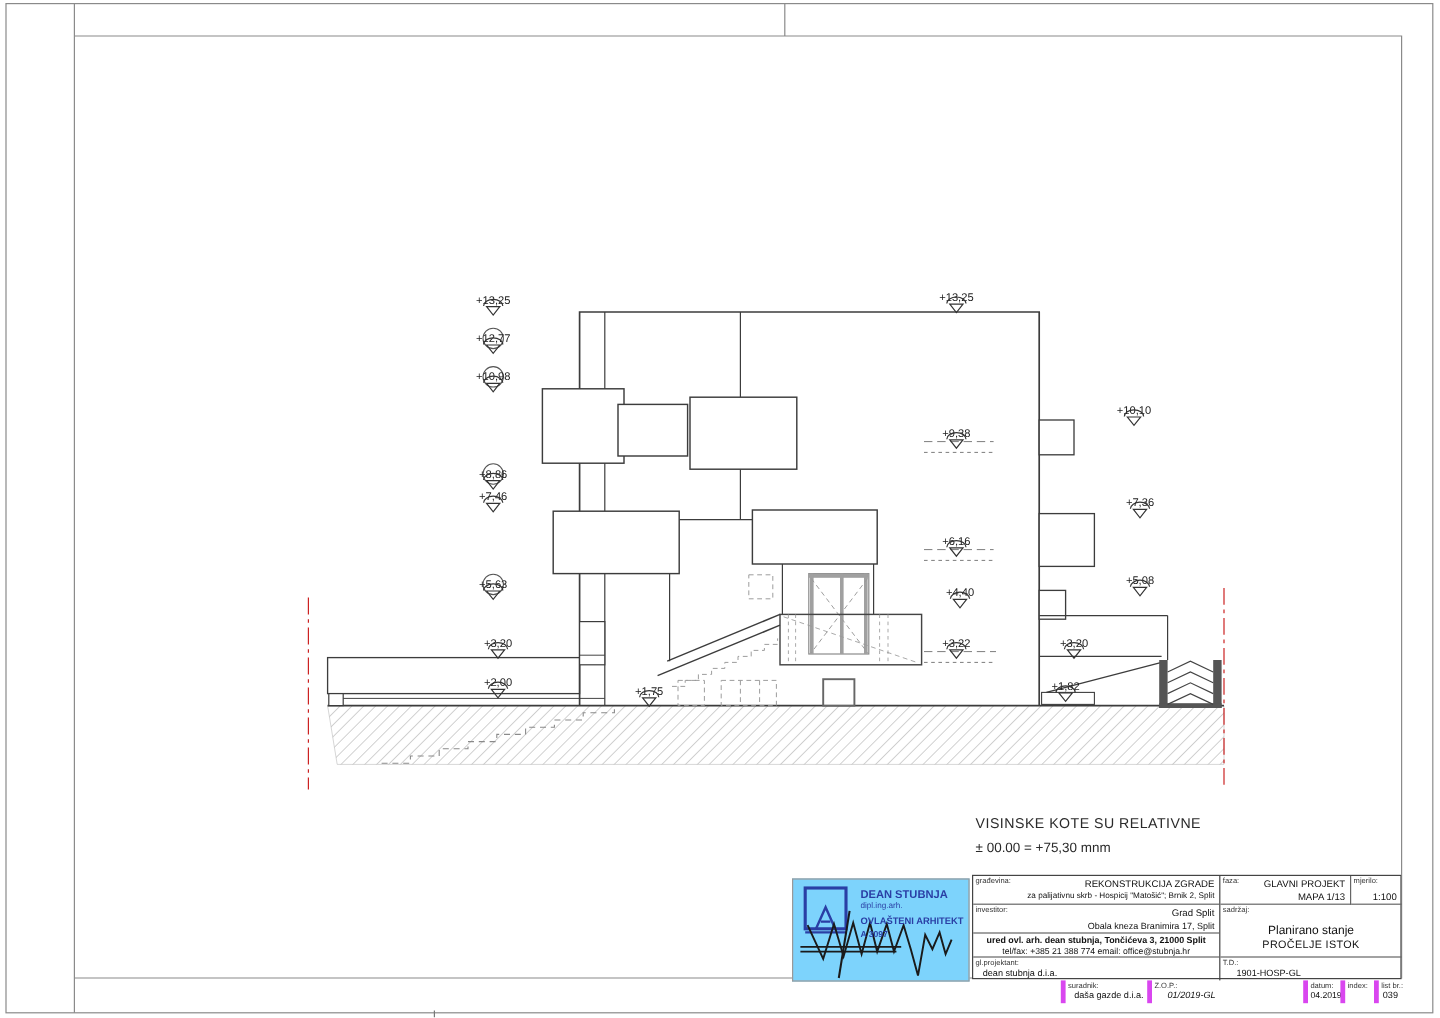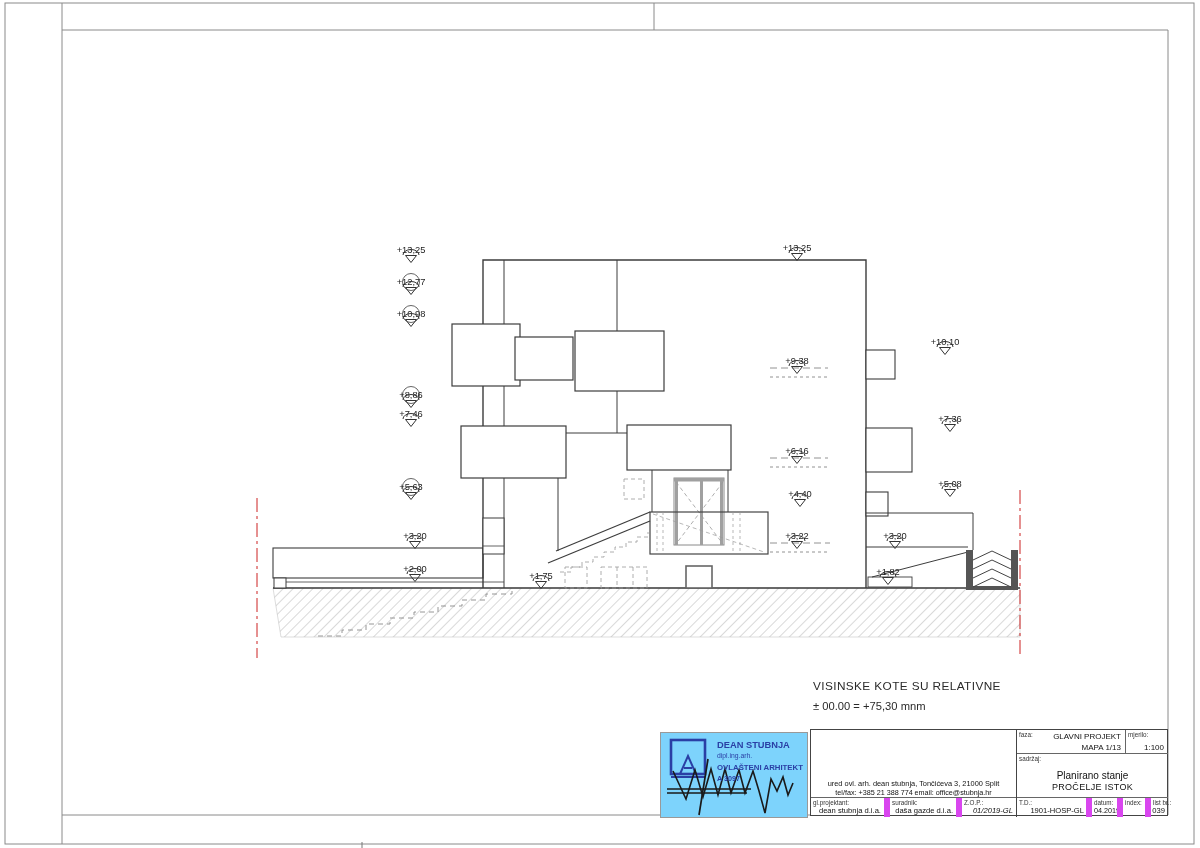--- a/index.html
+++ b/index.html
@@ -14,21 +14,21 @@
   .note2{font-size:11.2px;fill:#2a2a2a;}
 
   
   #titleblock{position:absolute;left:810px;top:729px;width:358px;height:87px;
     border:1.2px solid #444;box-sizing:border-box;background:#fff;}
   #titleblock .cell{position:absolute;box-sizing:border-box;}
   .lbl{position:absolute;left:2px;top:1px;font-size:6.3px;color:#333;white-space:nowrap;}
   .v{position:absolute;white-space:nowrap;color:#111;}
   .bb{border-bottom:1px solid #666;}
   .br{border-right:1px solid #666;}
-  .bl{border-left:6px solid #d946ef;}
+  .bl{border-left:4px solid #d946ef;margin-top:19px;}
   .heavyl{border-left:1.5px solid #444;}
 
   
   #stamp{position:absolute;left:660px;top:732px;width:148px;height:86px;
     border:1px solid #999;box-sizing:border-box;background:#7dd3fc;}
   #stamp .bluetxt{position:absolute;color:#2a3fa5;white-space:nowrap;}
 </style>
 </head>
 <body>
 
@@ -235,24 +235,34 @@
     </g>
   </svg>
   <span class="bluetxt" style="left:56px;top:7px;font-size:9.3px;font-weight:bold;">DEAN STUBNJA</span>
   <span class="bluetxt" style="left:56px;top:19px;font-size:6.8px;">dipl.ing.arh.</span>
   <span class="bluetxt" style="left:56px;top:30px;font-size:7.8px;font-weight:bold;">OVLAŠTENI ARHITEKT</span>
   <span class="bluetxt" style="left:56px;top:41px;font-size:7.2px;font-weight:bold;">A 3097</span>
 </div>
 
 <div id="titleblock">
 
-
+  <div class="cell bb" style="left:0;top:0;width:205px;height:24px;">
+    <span class="lbl">građevina:</span>
+    <span class="v" style="right:4px;top:2px;font-size:8px;">REKONSTRUKCIJA ZGRADE</span>
+    <span class="v" style="right:4px;top:13px;font-size:6.8px;">za palijativnu skrb - Hospicij "Matošić"; Brnik 2, Split</span>
+  </div>
+
+  <div class="cell bb" style="left:0;top:24px;width:205px;height:24px;">
+    <span class="lbl">investitor:</span>
+    <span class="v" style="right:4px;top:2px;font-size:8px;">Grad Split</span>
+    <span class="v" style="right:4px;top:13px;font-size:7.5px;">Obala kneza Branimira 17, Split</span>
+  </div>
 
   <div class="cell bb" style="left:0;top:48px;width:205px;height:20px;text-align:center;">
-    <span class="v" style="left:0;right:0;top:1px;font-size:7.4px;">ured ovl. arh. dean stubnja, Tončićeva 3, 21000 Split</span>
+    <span class="v" style="left:0;right:0;top:1px;font-size:7.4px;font-weight:bold;">ured ovl. arh. dean stubnja, Tončićeva 3, 21000 Split</span>
     <span class="v" style="left:0;right:0;top:10px;font-size:7.2px;">tel/fax: +385 21 388 774      email: office@stubnja.hr</span>
   </div>
 
   <div class="cell" style="left:0;top:68px;width:73px;height:19px;">
     <span class="lbl">gl.projektant:</span>
     <span class="v" style="right:3px;bottom:2px;font-size:7.6px;">dean stubnja d.i.a.</span>
   </div>
   <div class="cell bl" style="left:73px;top:68px;width:72px;height:19px;">
     <span class="lbl">suradnik:</span>
     <span class="v" style="right:3px;bottom:2px;font-size:7.6px;">daša gazde d.i.a.</span>

